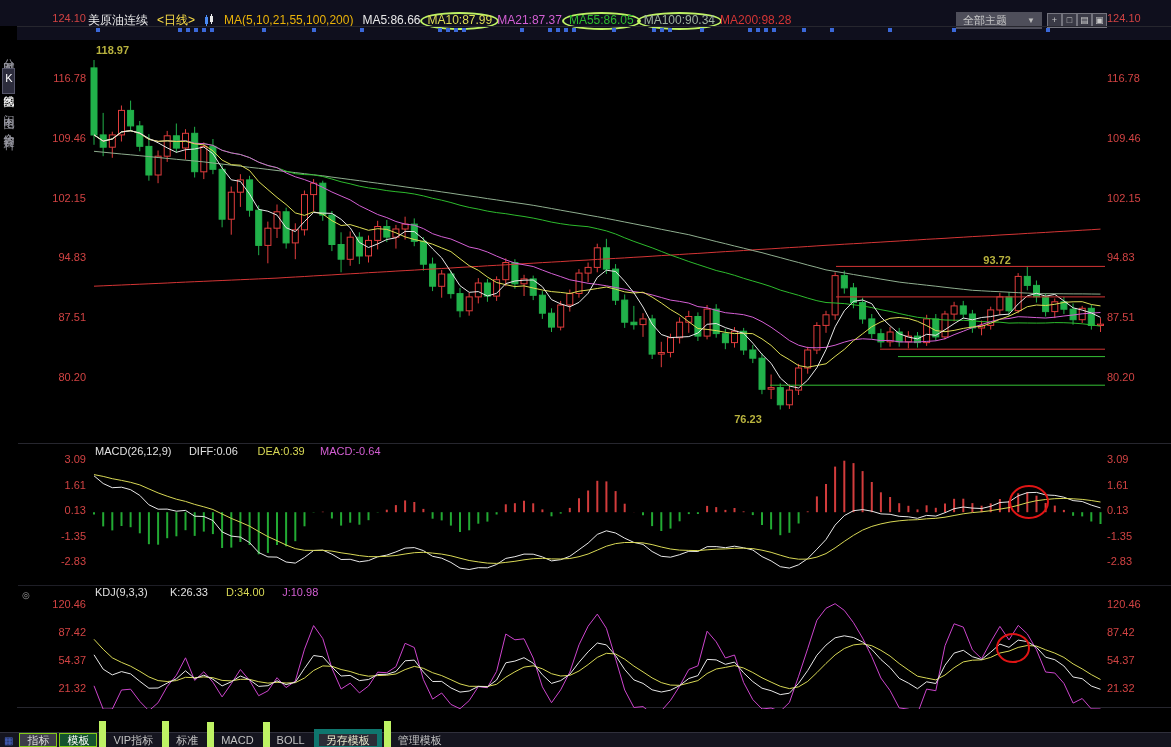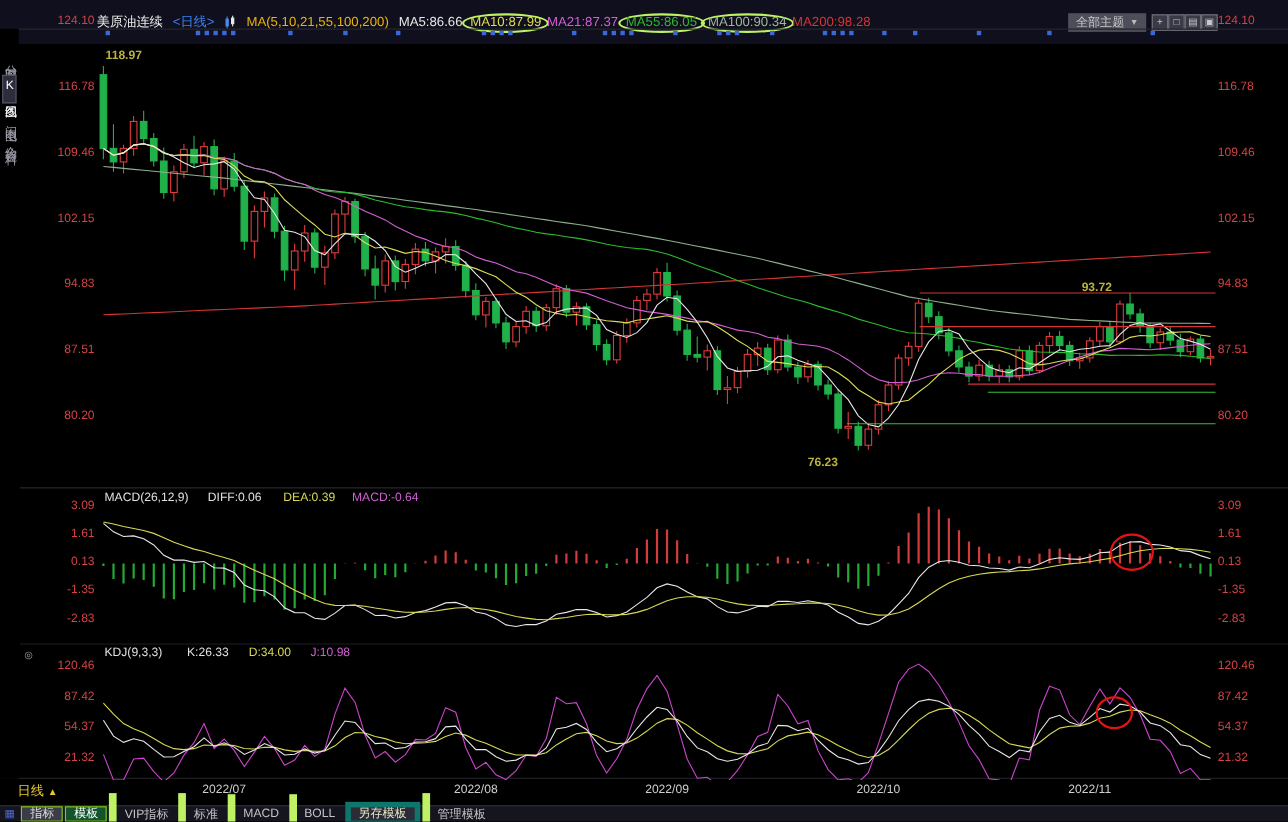--- a/index.html
+++ b/index.html
@@ -3,27 +3,27 @@
 <meta charset="utf-8">
 <style>
   html,body{margin:0;padding:0;background:#000;}
   .app{position:relative;width:1171px;height:747px;background:#000;overflow:hidden;
        font-family:"Liberation Sans",sans-serif;-webkit-font-smoothing:antialiased;}
   
   .topbar{position:absolute;top:0;left:0;width:1171px;height:40px;background:#0f0f1d;
           display:flex;align-items:center;gap:9px;padding-left:88px;padding-right:64px;
           box-sizing:border-box;font-size:12px;z-index:1;white-space:nowrap;}
   .sym{color:#ececec;cursor:pointer;}
-  .period{color:#3b82f6;cursor:pointer;}
+  .period{color:#fde047;cursor:pointer;}
   .kicon{display:inline-flex;align-items:center;}
   .magroup{color:#eab308;}
   .chip{margin-right:2px;white-space:nowrap;}
   .circled{display:inline-block;border:2px solid #bef264;border-radius:50%;padding:0 5px;margin:-3px -2px;line-height:1.15;}
   .tb-right{margin-left:auto;display:flex;align-items:center;gap:5px;}
-  .theme{background:#4e4e5a;color:#c9c9c9;font-size:11px;padding:1px 7px;display:flex;gap:5px;align-items:center;cursor:pointer;}
+  .theme{background:#4e4e5a;color:#c9c9c9;font-size:11px;padding:1px 7px;display:flex;gap:20px;align-items:center;cursor:pointer;}
   .dd-arrow{font-size:8px;color:#bbb;}
   .wicon{width:13px;height:13px;background:#3a3a46;border:1px solid #74747e;color:#c9c9c9;
          font-size:9px;line-height:12px;text-align:center;display:inline-block;cursor:pointer;}
   
   .rail{position:absolute;left:0;top:26px;width:17px;height:682px;background:#000;z-index:3;
         display:flex;flex-direction:column;gap:12px;padding-top:24px;align-items:center;box-sizing:border-box;}
   .rail-item{writing-mode:vertical-rl;text-orientation:upright;color:#9a9aa4;font-size:11px;
              letter-spacing:2px;cursor:pointer;line-height:1;}
   .rail-item.active{color:#fff;background:#2c2c3c;border:1px solid #56566a;padding:3px 0;}
   
@@ -521,27 +521,20 @@
       <text x="1107" y="692" fill="#d24343" font-size="11" text-anchor="start">21.32</text>
       <text x="95" y="596" fill="#e0e0e0" font-size="11" text-anchor="start">KDJ(9,3,3)</text>
       <text x="170" y="596" fill="#e0e0e0" font-size="11" text-anchor="start">K:26.33</text>
       <text x="226.1" y="596" fill="#d8d855" font-size="11" text-anchor="start">D:34.00</text>
       <text x="282.2" y="596" fill="#d45fd4" font-size="11" text-anchor="start">J:10.98</text>
       <text x="22" y="598" fill="#999" font-size="9" text-anchor="start">◎</text>
       <ellipse cx="1029" cy="502" rx="19" ry="16" fill="none" stroke="#e01515" stroke-width="2"></ellipse>
       <ellipse cx="1013" cy="648" rx="16" ry="14" fill="none" stroke="#e01515" stroke-width="2"></ellipse>
     </svg>
 
-  <div class="xrow">
-    <span class="periodbtn">
-      <span>日线</span>
-      <span class="arrow">▲</span>
-    </span>
-    <span id="month-labels"><span class="month-label" style="left: 175.8px;">2022/07</span><span class="month-label" style="left: 404.55px;">2022/08</span><span class="month-label" style="left: 578.4px;">2022/09</span><span class="month-label" style="left: 770.55px;">2022/10</span><span class="month-label" style="left: 962.7px;">2022/11</span></span>
-  </div>
 
   <div class="tabbar" id="tabbar">
     <span class="layout-icon">▦</span>
   <span class="tab-btn">指标</span>
       <span class="tab-btn active">模板</span>
       <span class="tab-plain">VIP指标</span>
       <span class="tab-plain">标准</span>
       <span class="tab-plain">MACD</span>
       <span class="tab-plain">BOLL</span>
       <span class="tab-boxed">另存模板</span>

